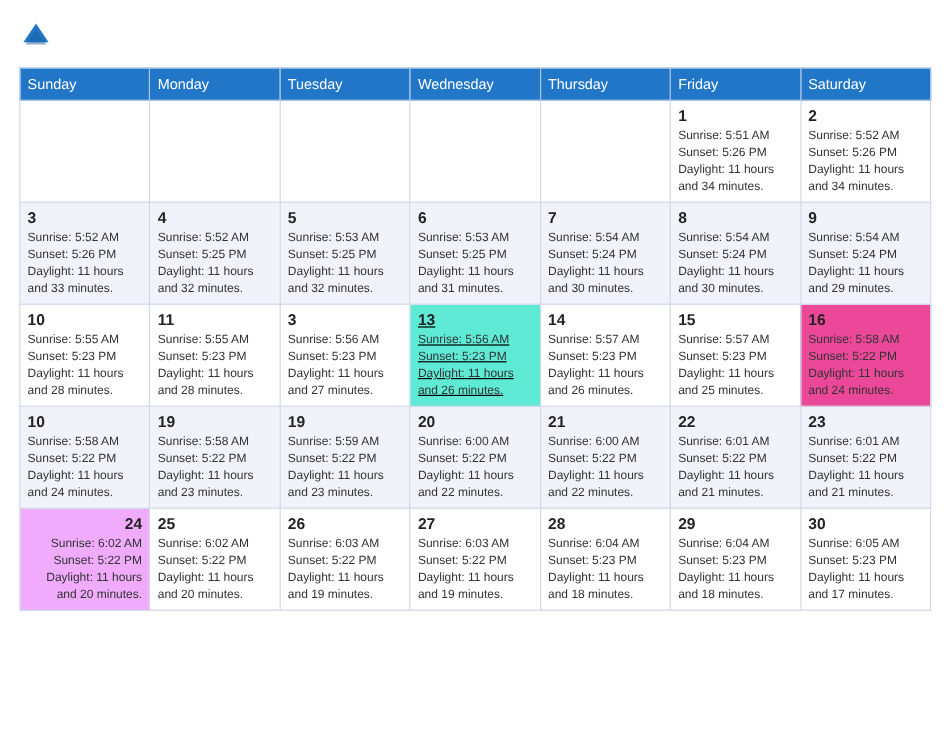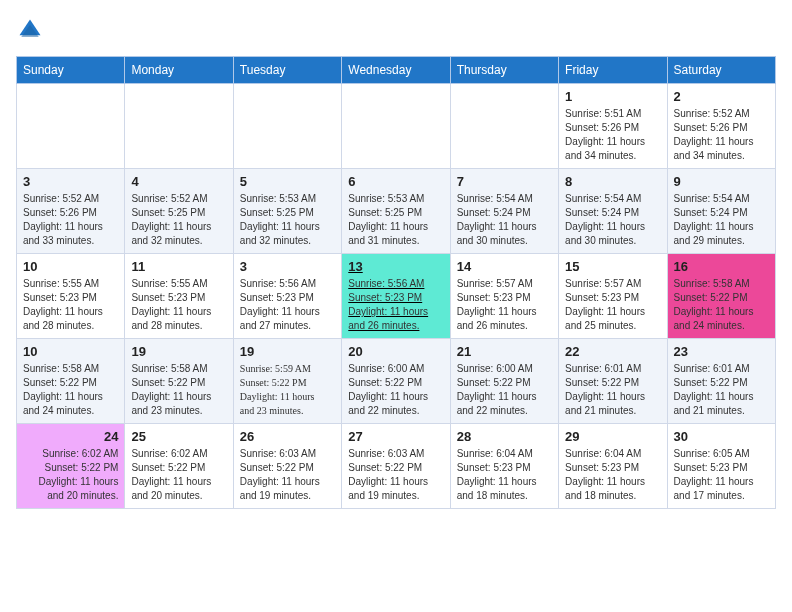--- a/index.html
+++ b/index.html
@@ -261,21 +261,21 @@
         </td>
         <td style="background: rgb(240, 244, 250);">
           <div class="day-num">19</div>
           <div class="day-info" style="white-space: pre-line;">Sunrise: 5:58 AM
 Sunset: 5:22 PM
 Daylight: 11 hours
 and 23 minutes.</div>
         </td>
         <td style="background: rgb(240, 244, 250);">
           <div class="day-num">19</div>
-          <div class="day-info" style="white-space: pre-line; font-family: Liberation Serif, serif;">Sunrise: 5:59 AM
+          <div class="day-info" style="white-space: pre-line;">Sunrise: 5:59 AM
 Sunset: 5:22 PM
 Daylight: 11 hours
 and 23 minutes.</div>
         </td>
         <td style="background: rgb(240, 244, 250);">
           <div class="day-num">20</div>
           <div class="day-info" style="white-space: pre-line;">Sunrise: 6:00 AM
 Sunset: 5:22 PM
 Daylight: 11 hours
 and 22 minutes.</div>

